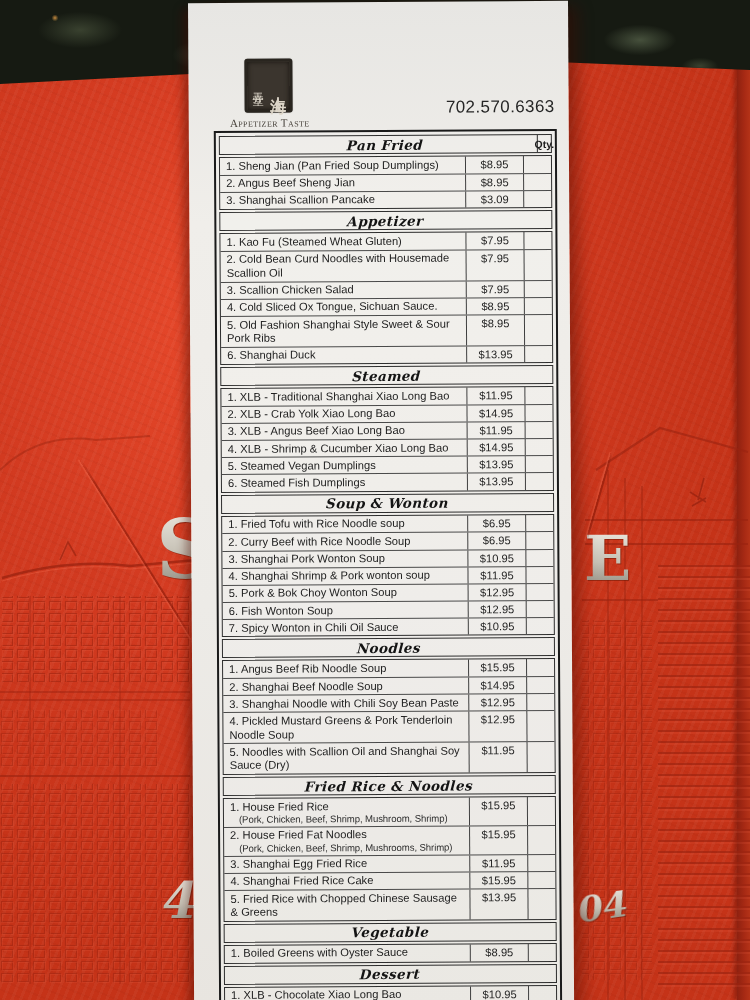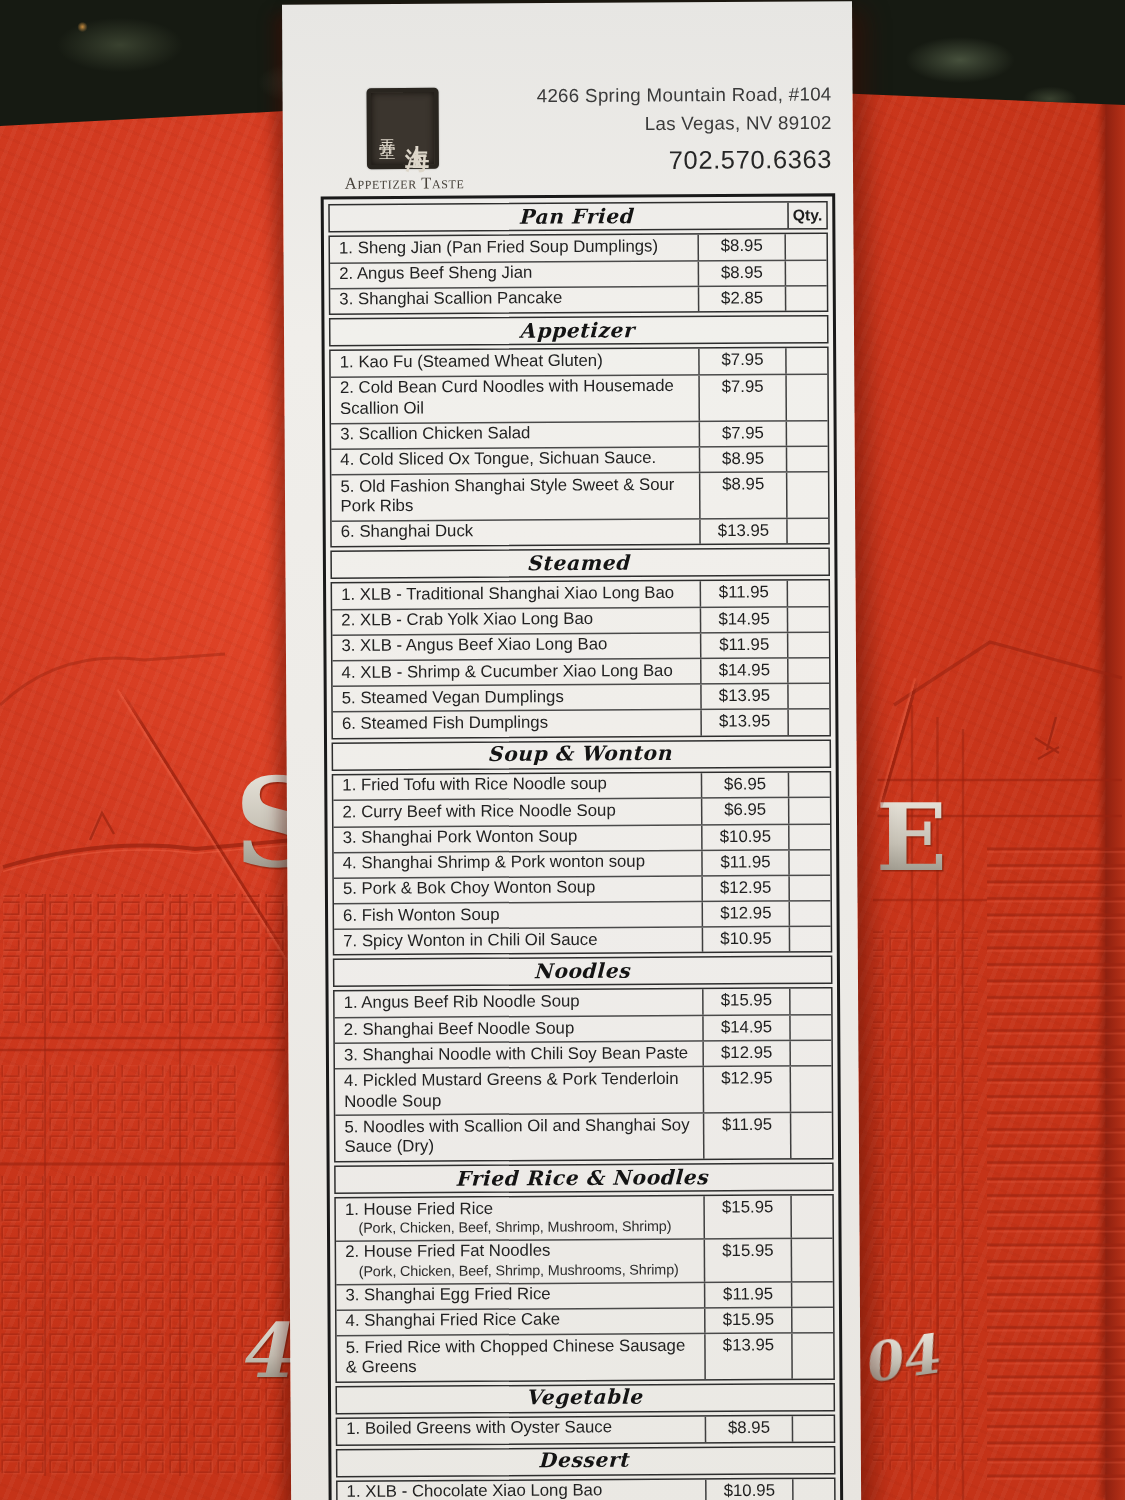--- a/index.html
+++ b/index.html
@@ -71,21 +71,21 @@
     line-height:1.5; color:#3a3a3a; letter-spacing:.2px;}
   .phone{position:absolute; right:0; top:52px; font-size:17px; font-weight:normal;
     color:#262626; letter-spacing:.4px;}
   
   .menu-table{position:absolute; left:25px; right:12px; top:128px;
     border:2.5px solid #1a1a1a; padding:2px 3px; background:rgba(255,255,255,.12);}
   .sec-header{position:relative; border:1.5px solid #2e2e2e; margin:1px 0 2px;
     height:19px; display:flex; align-items:center; justify-content:center;}
   .sec-title{font-family:"DejaVu Serif", serif; font-style:italic; font-weight:bold;
     font-size:13.5px; color:#141414; letter-spacing:.4px; transform:skewX(-4deg);}
-  .qty-label{position:absolute; right:0; top:0; bottom:0; width:26px;
+  .qty-label{position:absolute; right:0; top:0; bottom:0; width:14px;
     border-left:1.5px solid #2e2e2e; display:flex; align-items:center; justify-content:center;
     font-weight:bold; font-size:10.5px; color:#1d1d1d;}
   .sec-items{border:1.5px solid #2e2e2e; margin-bottom:2px;}
   .row{display:flex; align-items:stretch; border-top:1.2px solid #4a4a4a; min-height:16.8px;}
   .row:first-child{border-top:none;}
   .row.tall{min-height:27px;}
   .cell-name{flex:1; padding:1.5px 4px 1px 6px; font-size:11.2px; color:#222; line-height:1.22;}
   .cell-sub{display:block; font-size:9.6px; color:#2e2e2e; padding-left:9px; letter-spacing:-.1px;}
   .cell-price{width:58px; border-left:1.4px solid #3f3f3f; text-align:center;
     font-size:11.2px; color:#1f1f1f; padding-top:2px;}
@@ -143,45 +143,41 @@
 
   <div class="granite"></div>
 
   <div class="paper">
     <div class="paper-header">
       <div class="logo-seal">
         <span class="seal-col small">弄堂</span>
         <span class="seal-col big">上海</span>
       </div>
       <div class="brand">Appetizer Taste</div>
-      <div class="address">
-        <div>4266 Spring Mountain Road, #104</div>
-        <div>Las Vegas, NV 89102</div>
-      </div>
       <div class="phone">702.570.6363</div>
     </div>
     <div class="menu-table">
         <div class="sec-header">
           <span class="sec-title">Pan Fried</span>
           <span class="qty-label">Qty.</span>
         </div>
         <div class="sec-items">
           <div class="row">
             <div class="cell-name">1. Sheng Jian (Pan Fried Soup Dumplings)</div>
             <div class="cell-price">$8.95</div>
             <div class="cell-qty"></div>
           </div>
           <div class="row">
             <div class="cell-name">2. Angus Beef Sheng Jian</div>
             <div class="cell-price">$8.95</div>
             <div class="cell-qty"></div>
           </div>
           <div class="row">
             <div class="cell-name">3. Shanghai Scallion Pancake</div>
-            <div class="cell-price">$2.85</div>
+            <div class="cell-price">$3.09</div>
             <div class="cell-qty"></div>
           </div>
         </div>
         <div class="sec-header">
           <span class="sec-title">Appetizer</span>
         </div>
         <div class="sec-items">
           <div class="row">
             <div class="cell-name">1. Kao Fu (Steamed Wheat Gluten)</div>
             <div class="cell-price">$7.95</div>

